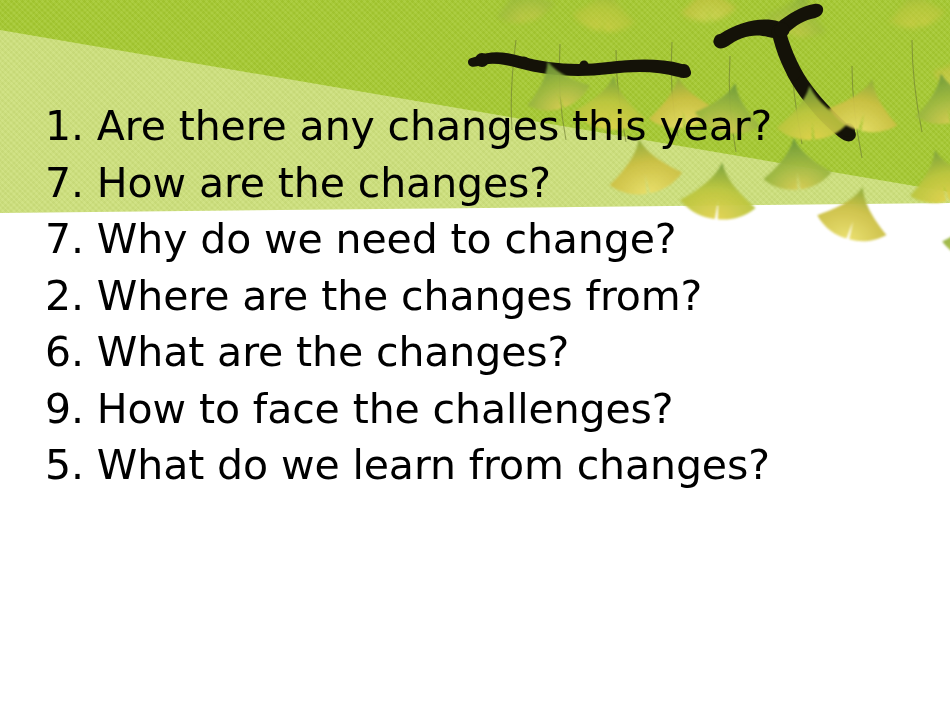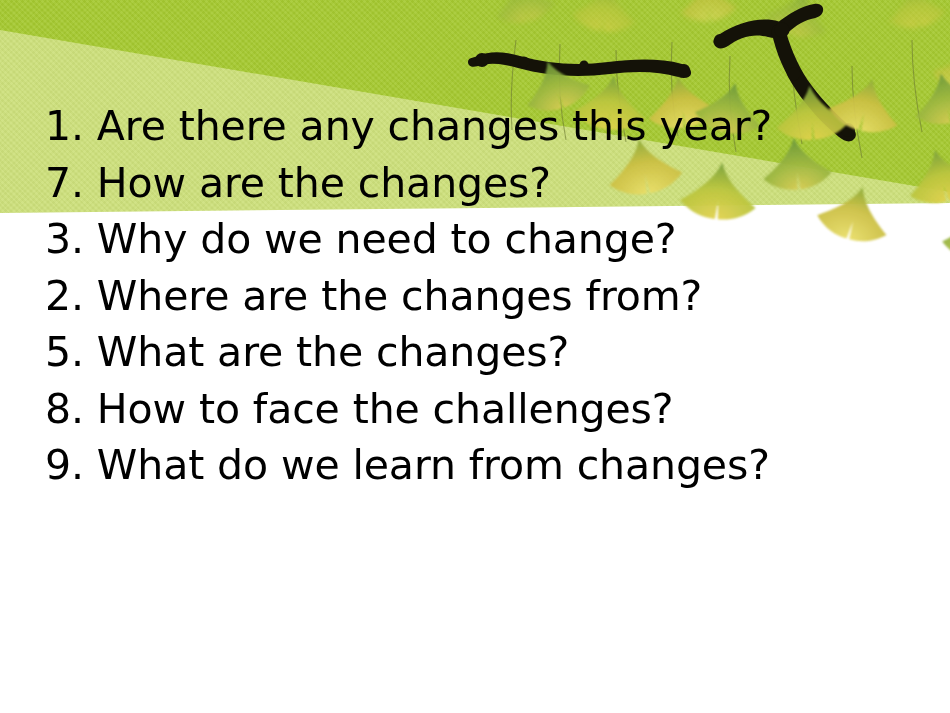--- a/index.html
+++ b/index.html
@@ -184,20 +184,20 @@
         <use href="#ginkgo" x="0" y="0" width="100" height="86" transform="translate(402,196) rotate(16) scale(0.9)" fill="url(#lg3)"></use>
         <use href="#ginkgo" x="0" y="0" width="100" height="86" transform="translate(470,182) rotate(-14) scale(0.88)" fill="url(#lg1)"></use>
         <use href="#ginkgo" x="0" y="0" width="100" height="86" transform="translate(520,222) rotate(8) scale(0.9)" fill="url(#lg2)"></use>
       </g>
     </svg>
   </div>
 
   <ul class="question-list">
     <li class="question-item">1. Are there any changes this year?</li>
     <li class="question-item">7. How are the changes?</li>
-    <li class="question-item">3. Why do we need to change?</li>
+    <li class="question-item">7. Why do we need to change?</li>
     <li class="question-item">2. Where are the changes from?</li>
-    <li class="question-item">5. What are the changes?</li>
-    <li class="question-item">8. How to face the challenges?</li>
-    <li class="question-item">9. What do we learn from changes?</li>
+    <li class="question-item">6. What are the changes?</li>
+    <li class="question-item">9. How to face the challenges?</li>
+    <li class="question-item">5. What do we learn from changes?</li>
   </ul>
 
 </div>
 
 </body></html>

